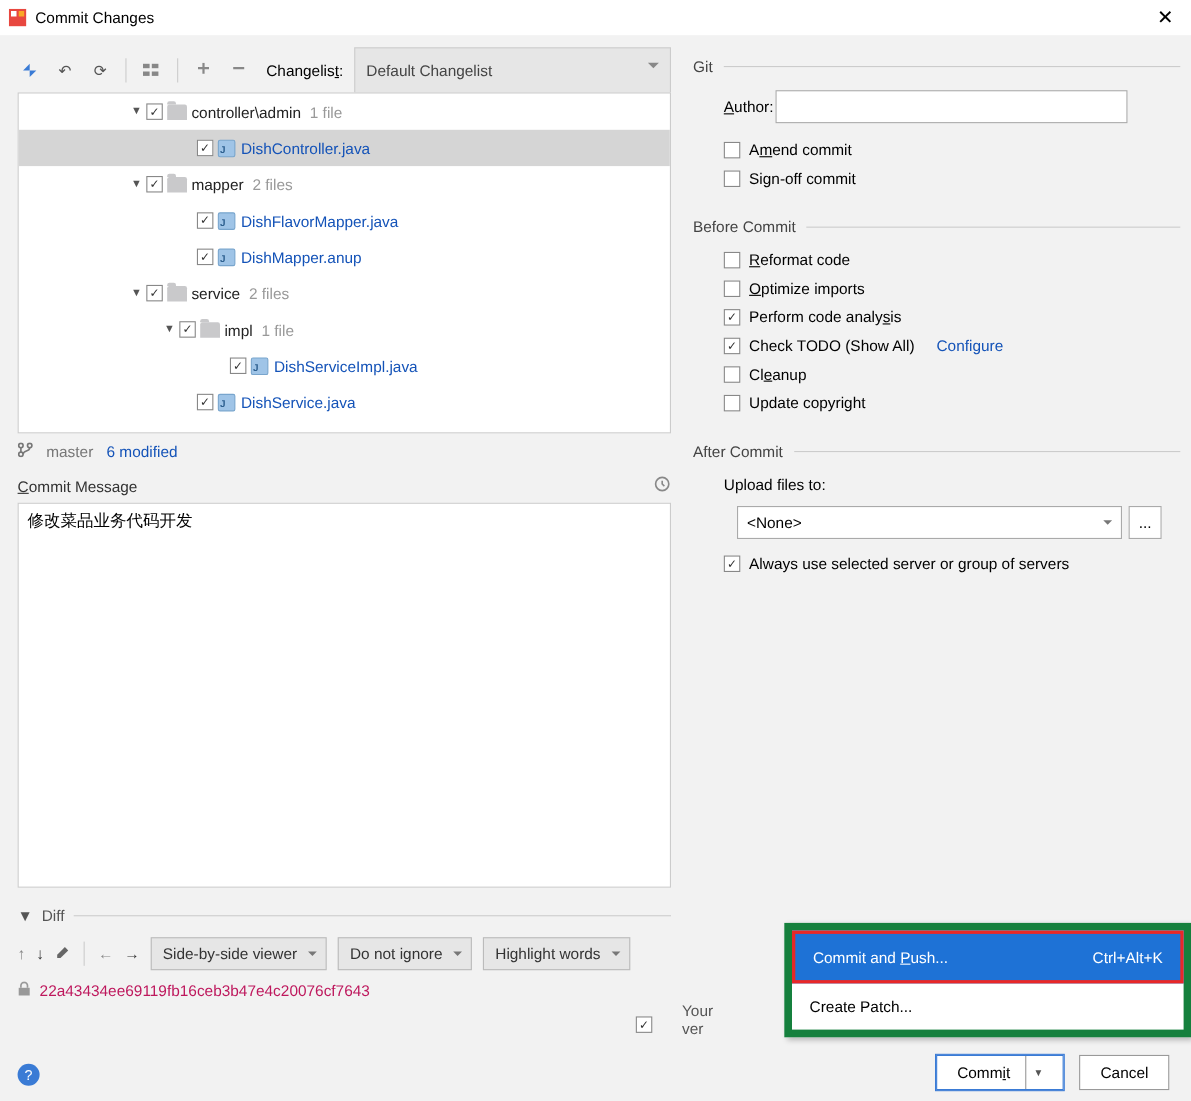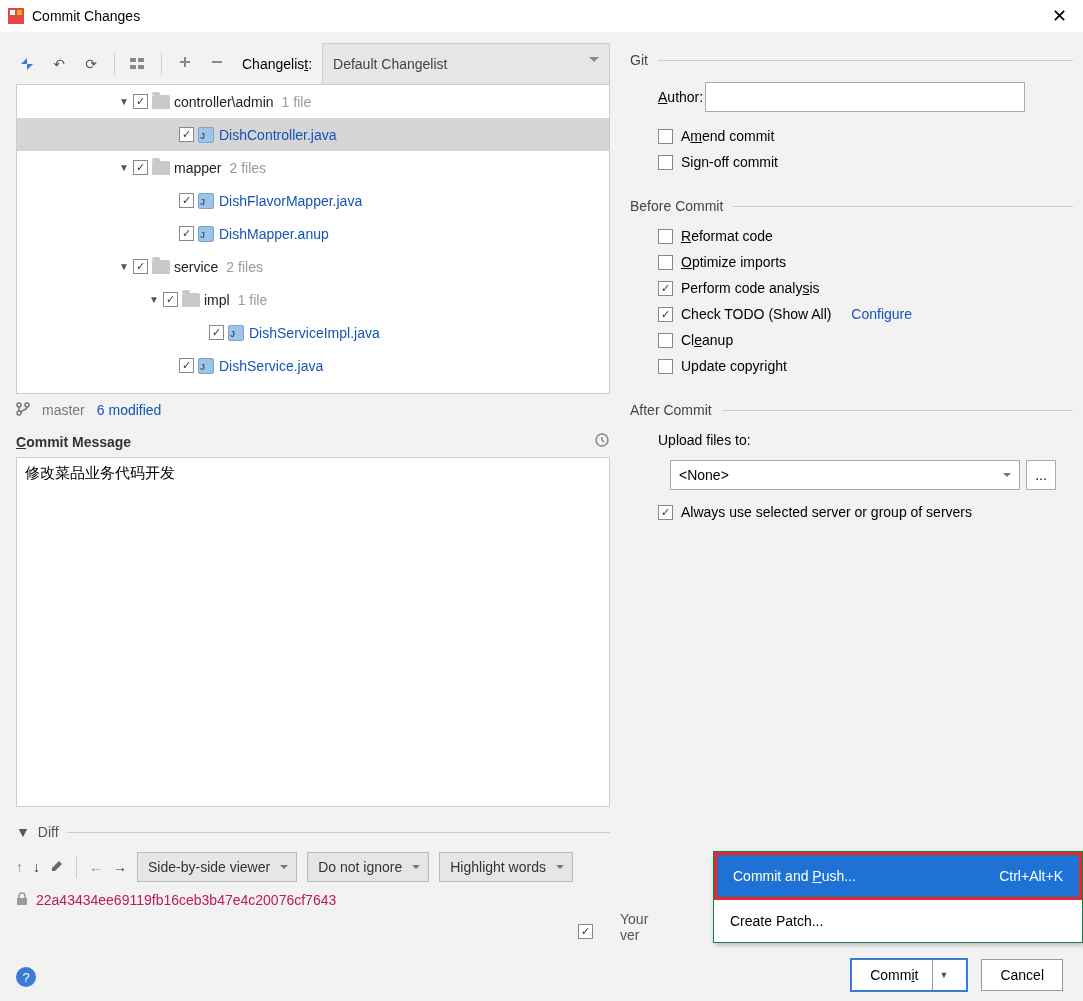--- a/index.html
+++ b/index.html
@@ -36,21 +36,21 @@
 .t-file { width: 16px; height: 16px; background: #9fc4e7; margin-right: 5px; border: 1px solid #78a5cd; border-radius: 2px; position: relative; font-size: 9px; display: inline-flex; align-items: flex-end; justify-content: flex-start; padding: 0 0 1px 1px; color: #2d5f8f; font-weight: bold; }
 .t-name { color: #222; }
 .t-name.link { color: #1453b8; }
 .t-meta { color: #999; margin-left: 8px; }
 
 .status-row { display: flex; align-items: center; height: 32px; gap: 12px; padding: 4px 0; color: #666; }
 .status-row .branch-icon { color: #777; }
 .status-row .branch { color: #777; }
 .status-row .modified { color: #1453b8; }
 
-.msg-header { display: flex; align-items: center; justify-content: space-between; margin-top: 6px; font-weight: bold; }
+.msg-header { display: flex; align-items: center; justify-content: space-between; margin-top: 6px; }
 .msg-label { color: #333; }
 .msg-label .u { text-decoration: underline; }
 .history-icon { color: #888; }
 .commit-msg { height: 350px; border: 1px solid #ccc; background: #fff; padding: 6px 8px; margin-top: 6px; font-size: 15px; }
 
 .diff-row { display: flex; align-items: center; height: 30px; gap: 8px; margin-top: 10px; color: #555; }
 .diff-row .sep-line { flex: 1; height: 1px; background: #ccc; }
 
 .diff-toolbar { display: flex; align-items: center; gap: 10px; height: 40px; }
 .diff-btn { height: 30px; border: 1px solid #bbb; background: #e6e6e6; padding: 0 26px 0 10px; display: inline-flex; align-items: center; position: relative; color: #333; }
@@ -75,21 +75,21 @@
 .upload-select { width: 350px; height: 30px; border: 1px solid #aaa; background: #fff; display: inline-flex; align-items: center; padding: 0 26px 0 8px; position: relative; }
 .upload-select::after { content: ""; position: absolute; right: 8px; top: 12px; border: 4px solid transparent; border-top-color: #777; }
 .ellipsis-btn { width: 30px; height: 30px; border: 1px solid #aaa; display: inline-flex; align-items: center; justify-content: center; background: #fff; margin-left: 6px; }
 
 .btn-row { position: absolute; right: 20px; bottom: 10px; display: flex; gap: 14px; align-items: center; }
 .btn { height: 32px; padding: 0 18px; border: 1px solid #999; background: #fff; display: inline-flex; align-items: center; }
 .btn.split { padding-right: 12px; }
 .btn.split .drop { width: 22px; border-left: 1px solid #999; height: 100%; display: inline-flex; align-items: center; justify-content: center; margin-left: 14px; font-size: 9px; color: #555; }
 .btn.focus { border: 1px solid #3a7bd5; box-shadow: 0 0 0 1px #3a7bd5; }
 
-.popup-menu { position: absolute; right: 0; bottom: 58px; background: #fff; border: 1px solid #15803d; box-shadow: 2px 2px 5px rgba(0,0,0,0.25); width: 370px; }
+.popup-menu { position: absolute; right: 0; bottom: 58px; background: #fff; border: 7px solid #15803d; box-shadow: 2px 2px 5px rgba(0,0,0,0.25); width: 370px; }
 .popup-item { height: 42px; display: flex; align-items: center; padding: 0 16px; justify-content: space-between; }
 .popup-item.highlight { background: #1e72d6; color: #fff; border: 3px solid #e82828; height: 48px; }
 .behind-text { position: absolute; bottom: 64px; right: 280px; color: #333; background: #fff; border: 1px solid #aaa; padding: 6px 8px; height: 32px; display: flex; align-items: center; z-index: -1; }
 .your-version { position: absolute; bottom: 58px; right: 420px; color: #555; }
 .check-behind { position: absolute; bottom: 62px; right: 490px; }
 
 .help-icon { position: absolute; left: 16px; bottom: 14px; width: 20px; height: 20px; border-radius: 50%; background: #3a7bd5; color: #fff; display: flex; align-items: center; justify-content: center; font-size: 13px; }
 
 .u { text-decoration: underline; }
 </style>

